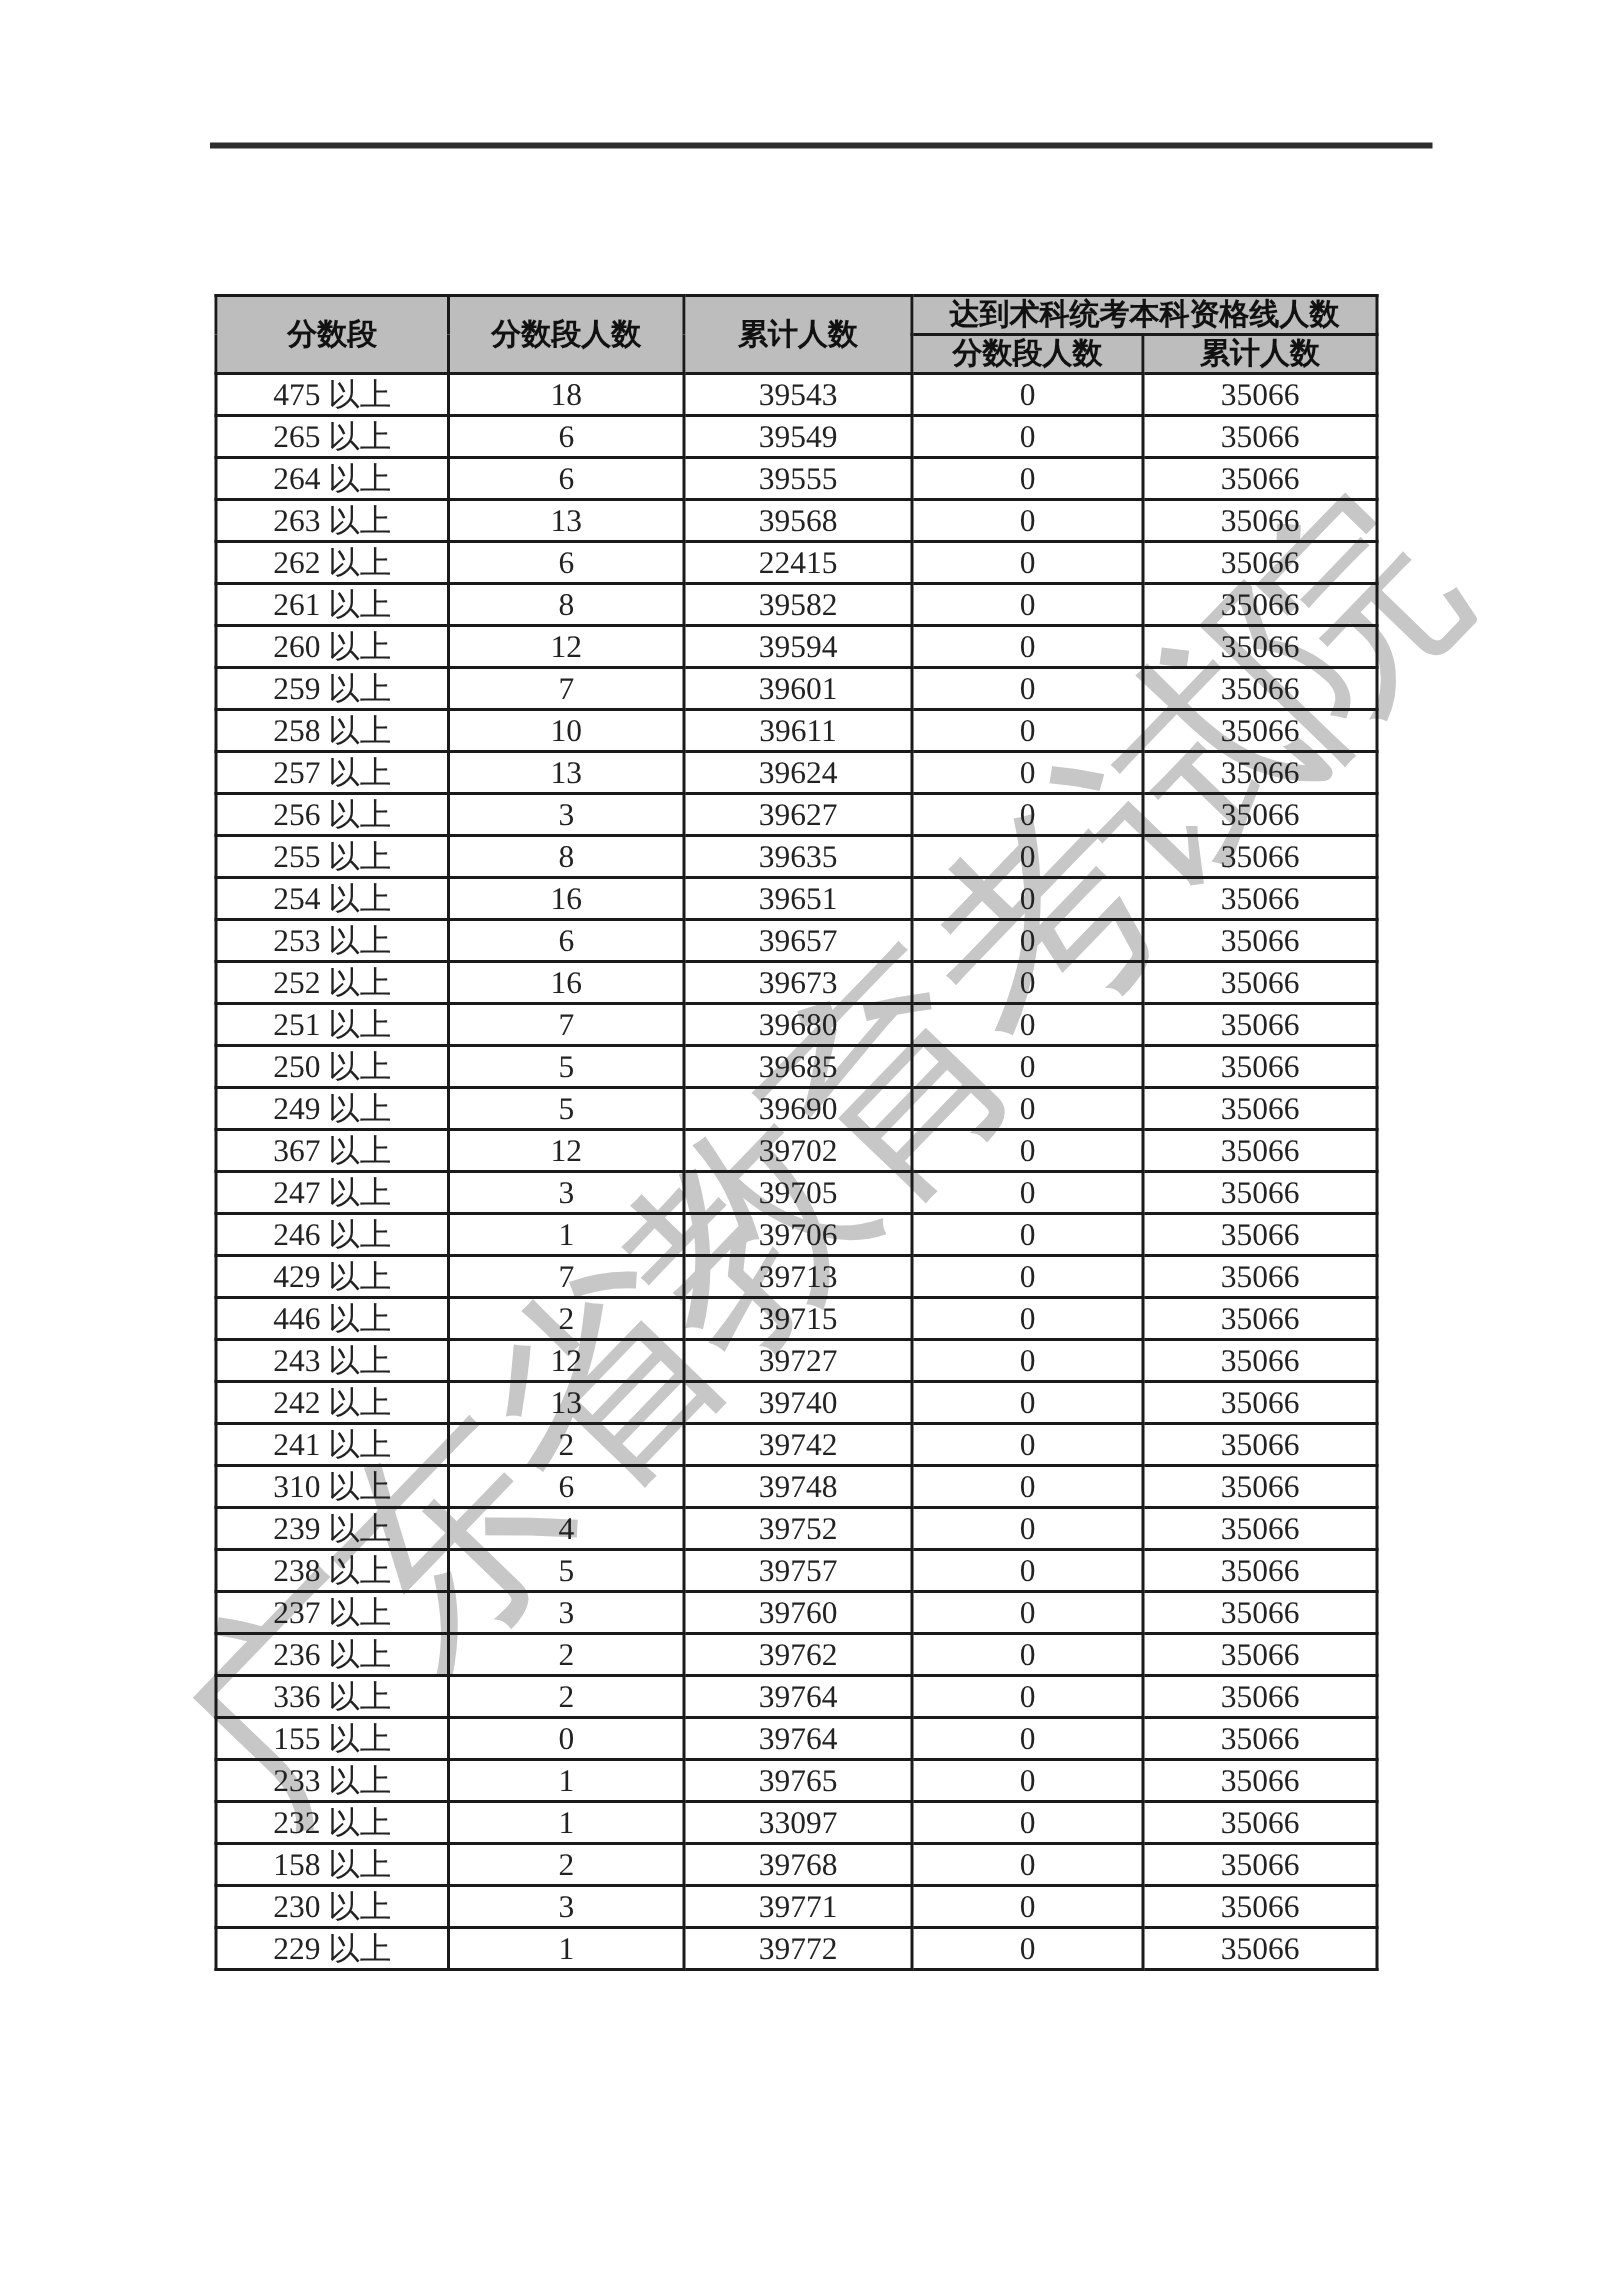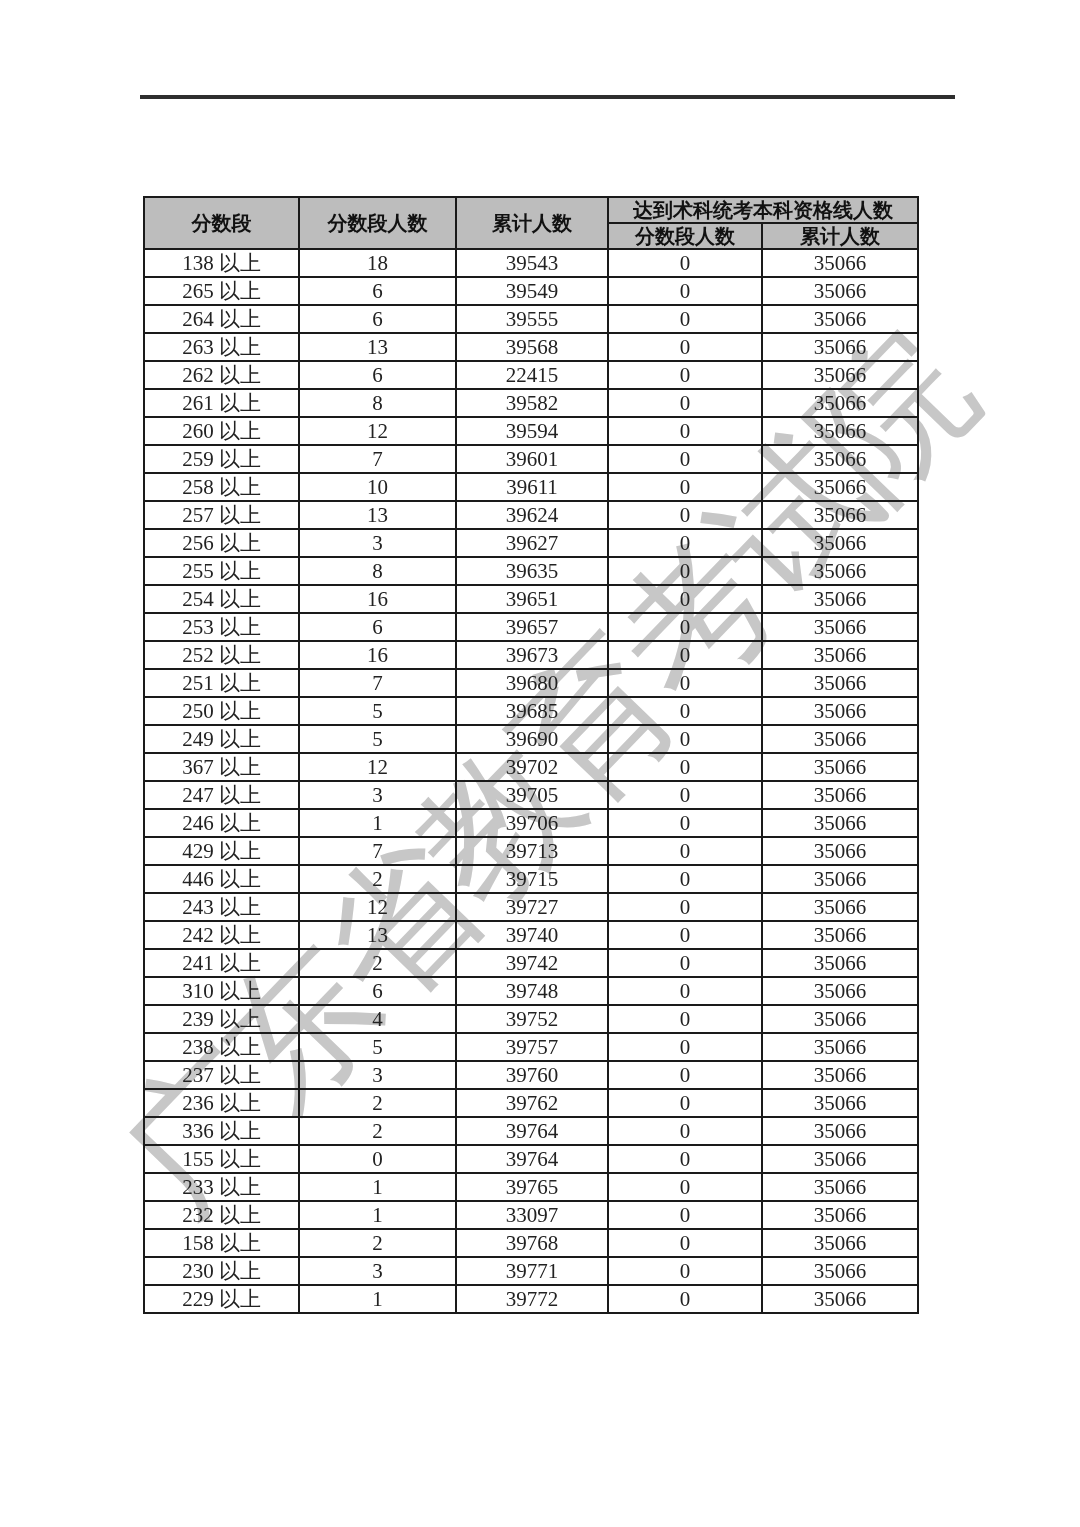--- a/index.html
+++ b/index.html
@@ -94,21 +94,21 @@
       <th rowspan="2">累计人数</th>
       <th colspan="2">达到术科统考本科资格线人数</th>
     </tr>
     <tr>
       <th>分数段人数</th>
       <th>累计人数</th>
     </tr>
   </thead>
   <tbody>
       <tr>
-        <td>138 以上</td>
+        <td>475 以上</td>
         <td>18</td>
         <td>39543</td>
         <td>0</td>
         <td>35066</td>
       </tr>
       <tr>
         <td>265 以上</td>
         <td>6</td>
         <td>39549</td>
         <td>0</td>

